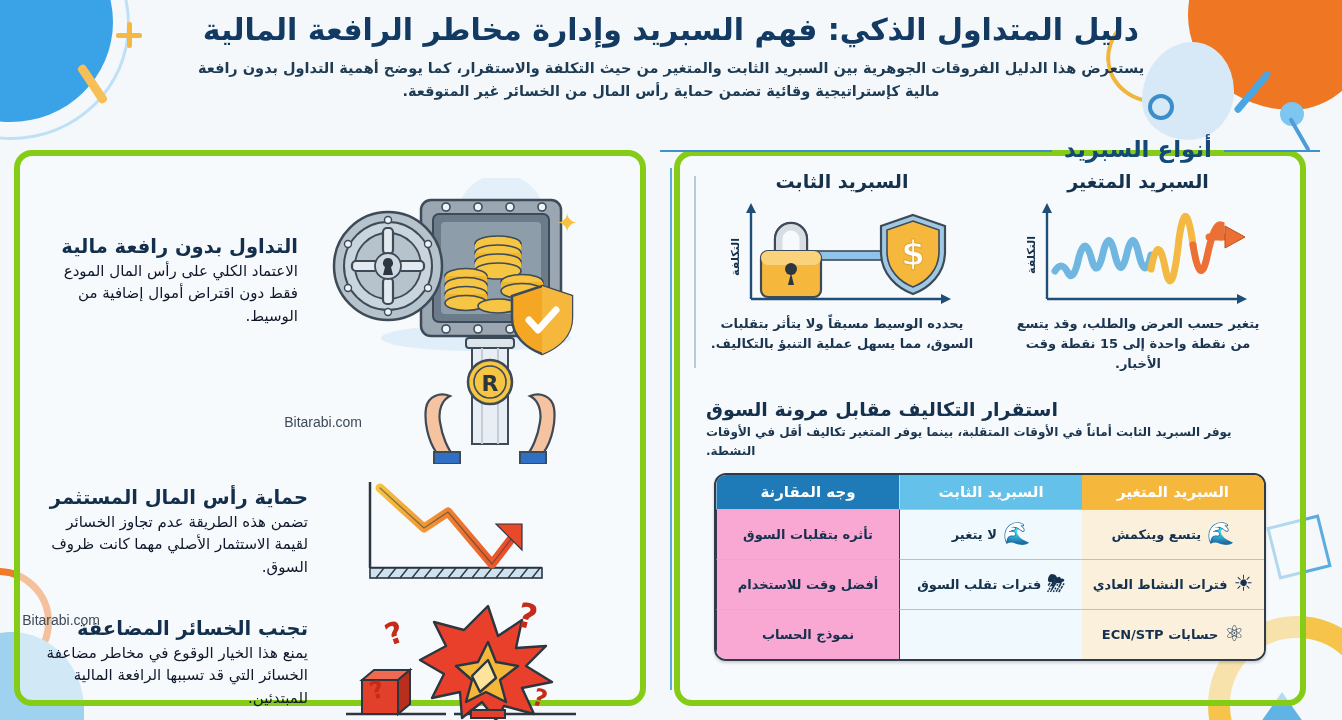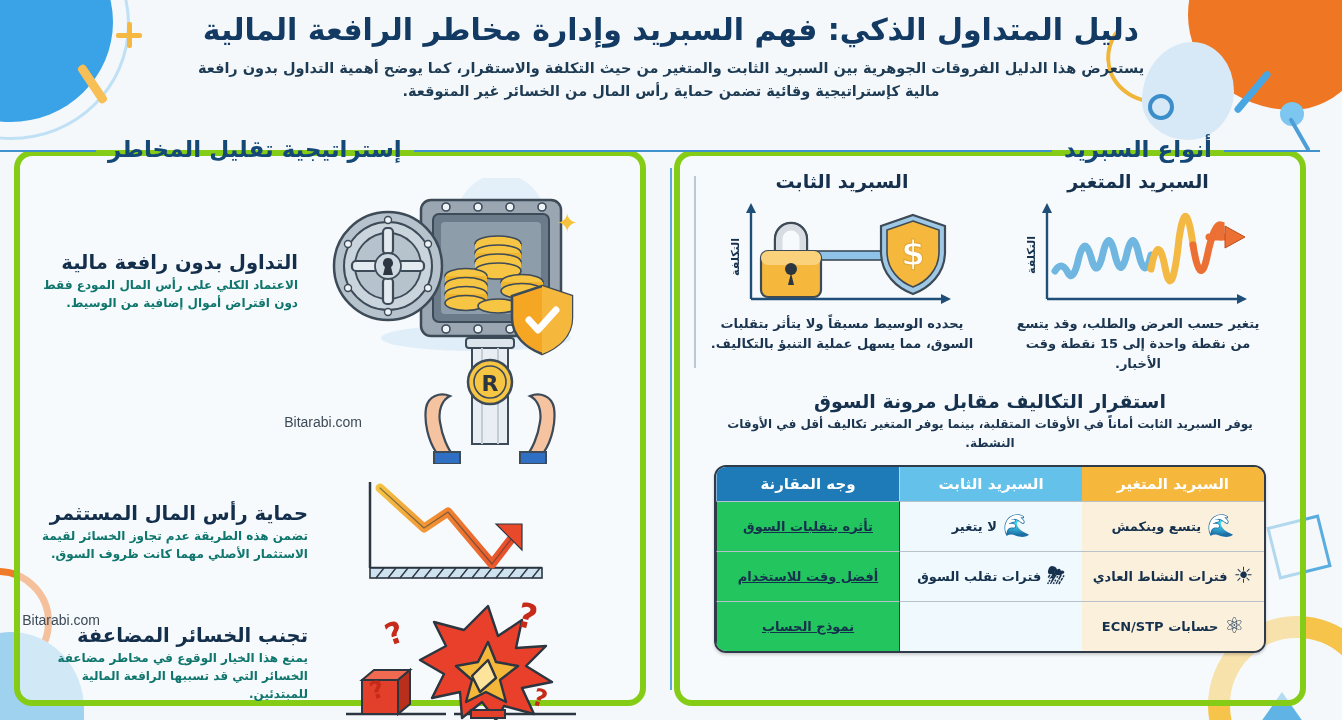--- a/index.html
+++ b/index.html
@@ -148,21 +148,21 @@
                 padding: 14px 14px 0; }
   .spread-col { flex: 1; padding: 0 10px; text-align: center; position: relative; }
   .spread-col.sep:after {
     content:""; position: absolute; left: 0; top: 6px; bottom: 6px;
     width: 2px; background: #b9c9d6;
   }
   .spread-h { font-size: 19px; font-weight: bold; color: #16314d; margin-bottom: 4px; }
   .spread-art { height: 118px; display: flex; align-items: center; justify-content: center; }
   .spread-desc { font-size: 13px; font-weight: 700; color: #1b3550; line-height: 1.55; padding: 0 6px; }
 
-  .stab-block { text-align: center; margin-top: 16px; padding: 0 26px; }
+  .stab-block { text-align: left; margin-top: 24px; padding: 0 26px; }
   .stab-h { font-size: 19px; font-weight: bold; color: #16314d; }
   .stab-p { font-size: 12px; font-weight: 700; color: #1b3550; line-height: 1.55; margin-top: 3px; }
 
   
   .tbl {
     margin: 12px auto 0; width: 552px;
     border: 2px solid #2f3b49; border-radius: 12px; overflow: hidden;
     box-shadow: 0 2px 3px rgba(0,0,0,.18);
   }
   .trow { display: flex; flex-direction: row-reverse; }
@@ -171,34 +171,34 @@
     color: #16314d; display: flex; align-items: center; justify-content: center;
     gap: 6px; text-align: center; min-height: 50px;
     border-left: 1.5px solid #2f3b49;
   }
   .tcell:last-child { border-left: none; }
   .thead .tcell { color: #fff; font-size: 15px; font-weight: bold; min-height: 34px;
                   border-left-color: rgba(255,255,255,.45); }
   .th-compare { background: #1f7ab8; }
   .th-fixed   { background: #63c1ea; }
   .th-var     { background: #f6b73d; }
-  .col-compare { background: #22c55e; text-decoration: underline; }
+  .col-compare { background: #f9a8d4; }
   .col-fixed   { background: #f0f9fd; }
   .col-var     { background: #fbf0dc; }
   .trow + .trow .tcell { border-top: 1.5px solid #b9c2cb; }
   .thead .tcell { border-top: none; }
   .ticon { font-size: 22px; line-height: 1; }
 
   
   .rp { position: relative; height: 100%; }
   .r-item { display: flex; flex-direction: row-reverse; align-items: center; }
 
   .r-text { text-align: right; }
   .r-h { font-size: 19.5px; font-weight: bold; color: #132f4c; margin-bottom: 2px; }
-  .r-p { font-size: 12px; font-weight: 700; color: #0f766e; line-height: 1.5; }
+  .r-p { font-size: 15px; font-weight: 400; color: #0f172a; line-height: 1.5; }
 
   .r-item-1 { padding: 22px 26px 0 10px; }
   .r-item-1 .r-text { width: 268px; padding-top: 26px; text-align: right; }
   .r-item-1 .r-art  { flex: 1; display: flex; justify-content: center; }
 
   .r-item-2 { padding: 6px 26px 0 16px; }
   .r-item-2 .r-text { width: 272px; }
   .r-item-2 .r-art  { flex: 1; display: flex; justify-content: center; }
 
   .r-item-3 { padding: 14px 26px 0 16px; }
@@ -238,25 +238,20 @@
 <div class="deco deco-br-square"></div>
 
 <div class="header">
   <div class="title">دليل المتداول الذكي: فهم السبريد وإدارة مخاطر الرافعة المالية</div>
   <div class="subtitle">يستعرض هذا الدليل الفروقات الجوهرية بين السبريد الثابت والمتغير من حيث التكلفة والاستقرار، كما يوضح أهمية التداول بدون رافعة مالية كإستراتيجية وقائية تضمن حماية رأس المال من الخسائر غير المتوقعة.</div>
 </div>
 
 <div class="panels">
 
   <div class="panel-wrap panel-right-wrap">
-    <div class="sec-head">
-      <span class="dash"></span>
-      <span class="sec-title">إستراتيجية تقليل المخاطر</span>
-      <span class="dash short"></span>
-    </div>
     <div class="panel">
       <div class="rp">
 
         <span class="sparkle">✦</span>
 
         <div class="r-item r-item-1">
           <div class="r-text">
             <div class="r-h">التداول بدون رافعة مالية</div>
             <div class="r-p">الاعتماد الكلي على رأس المال المودع فقط دون اقتراض أموال إضافية من الوسيط.</div>
           </div>

